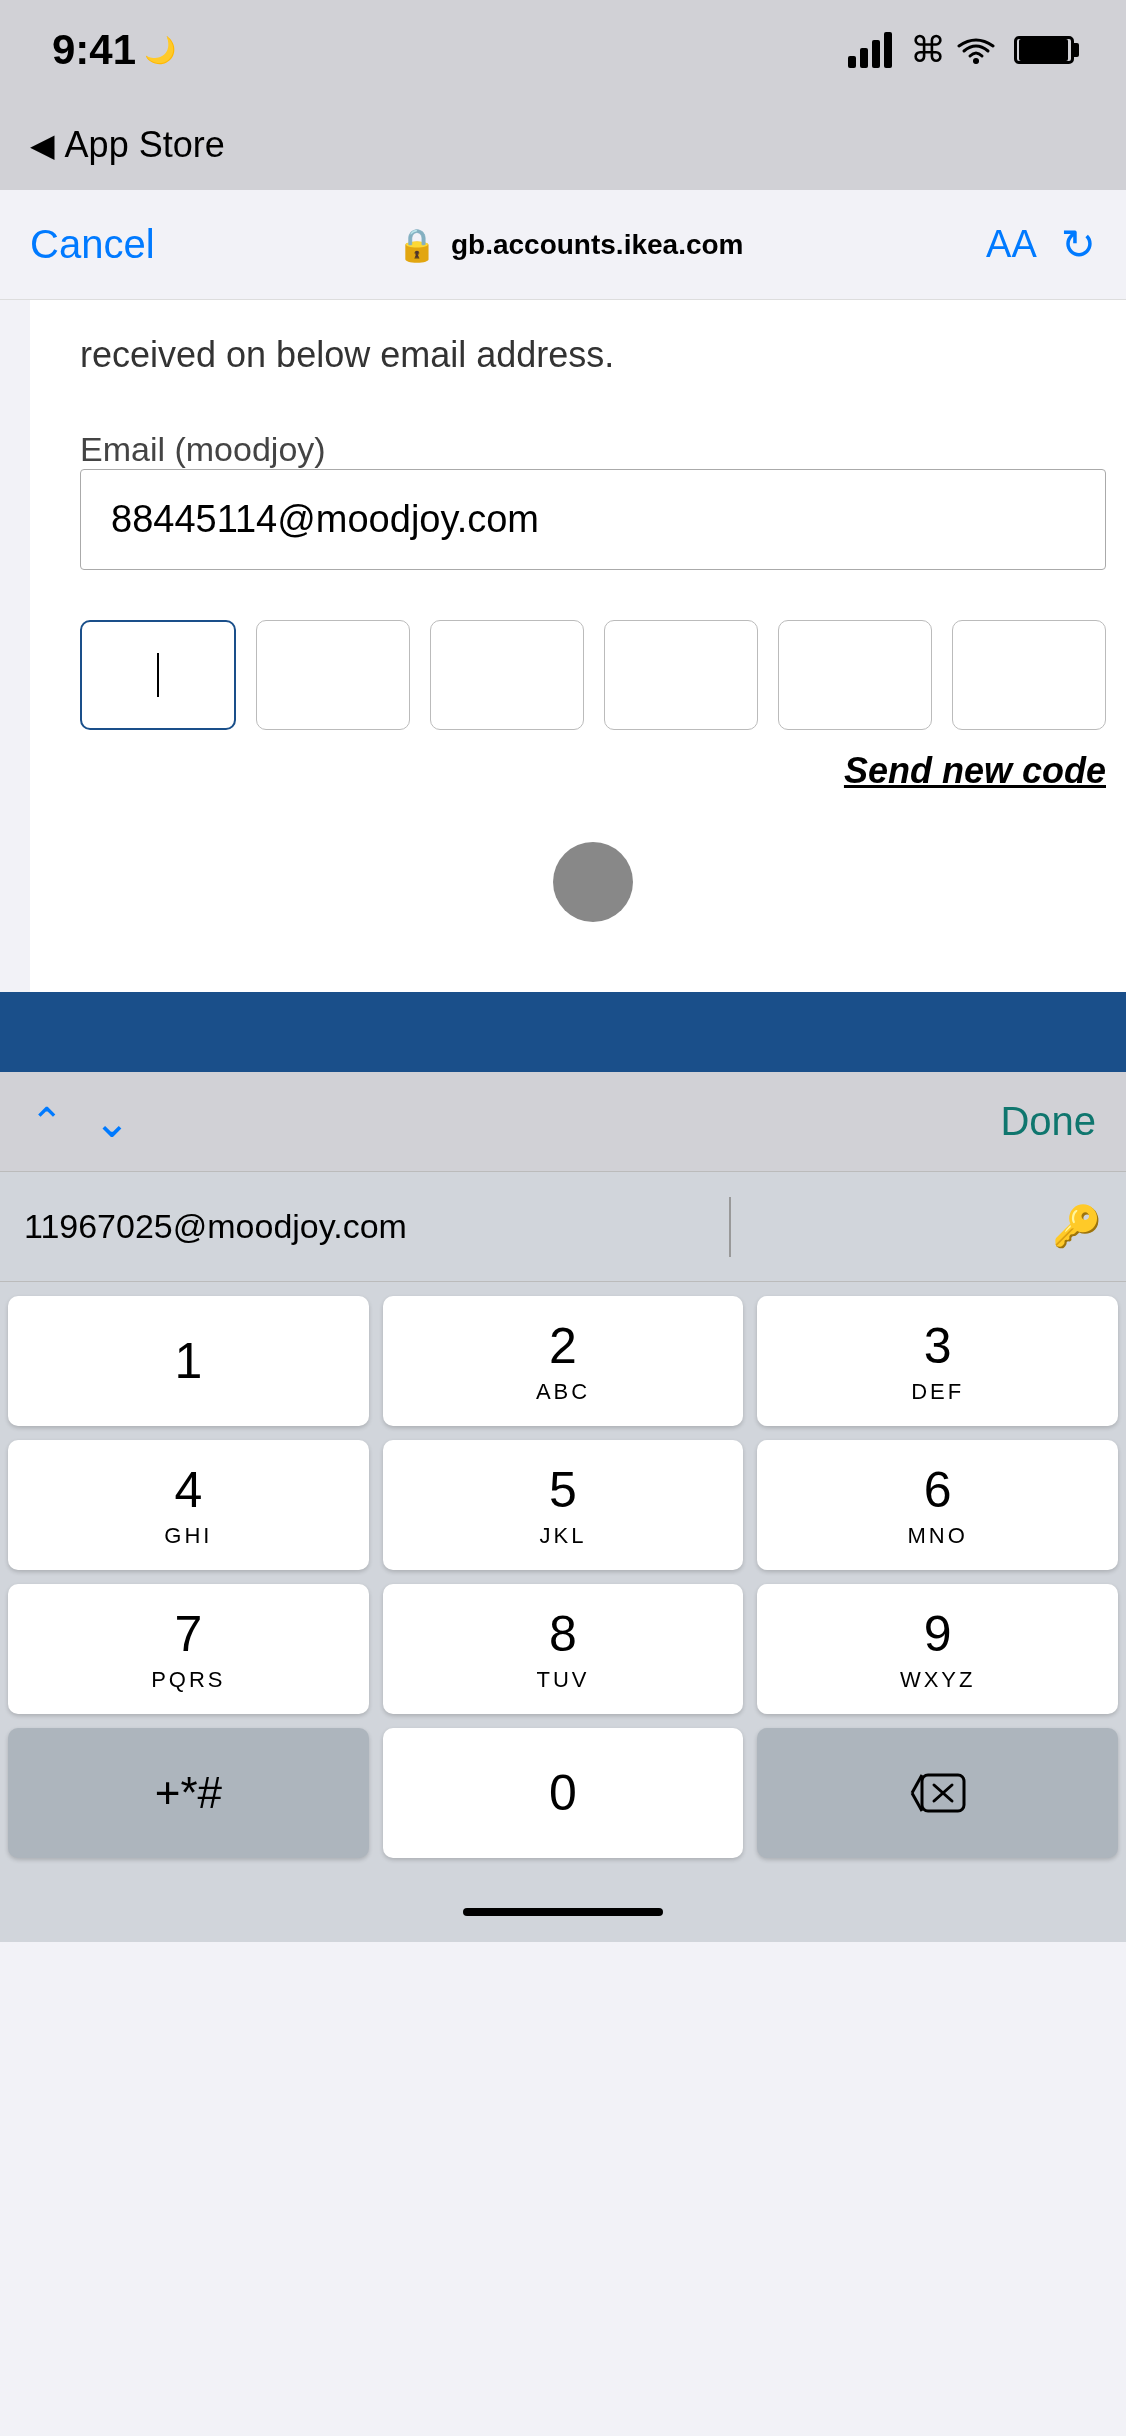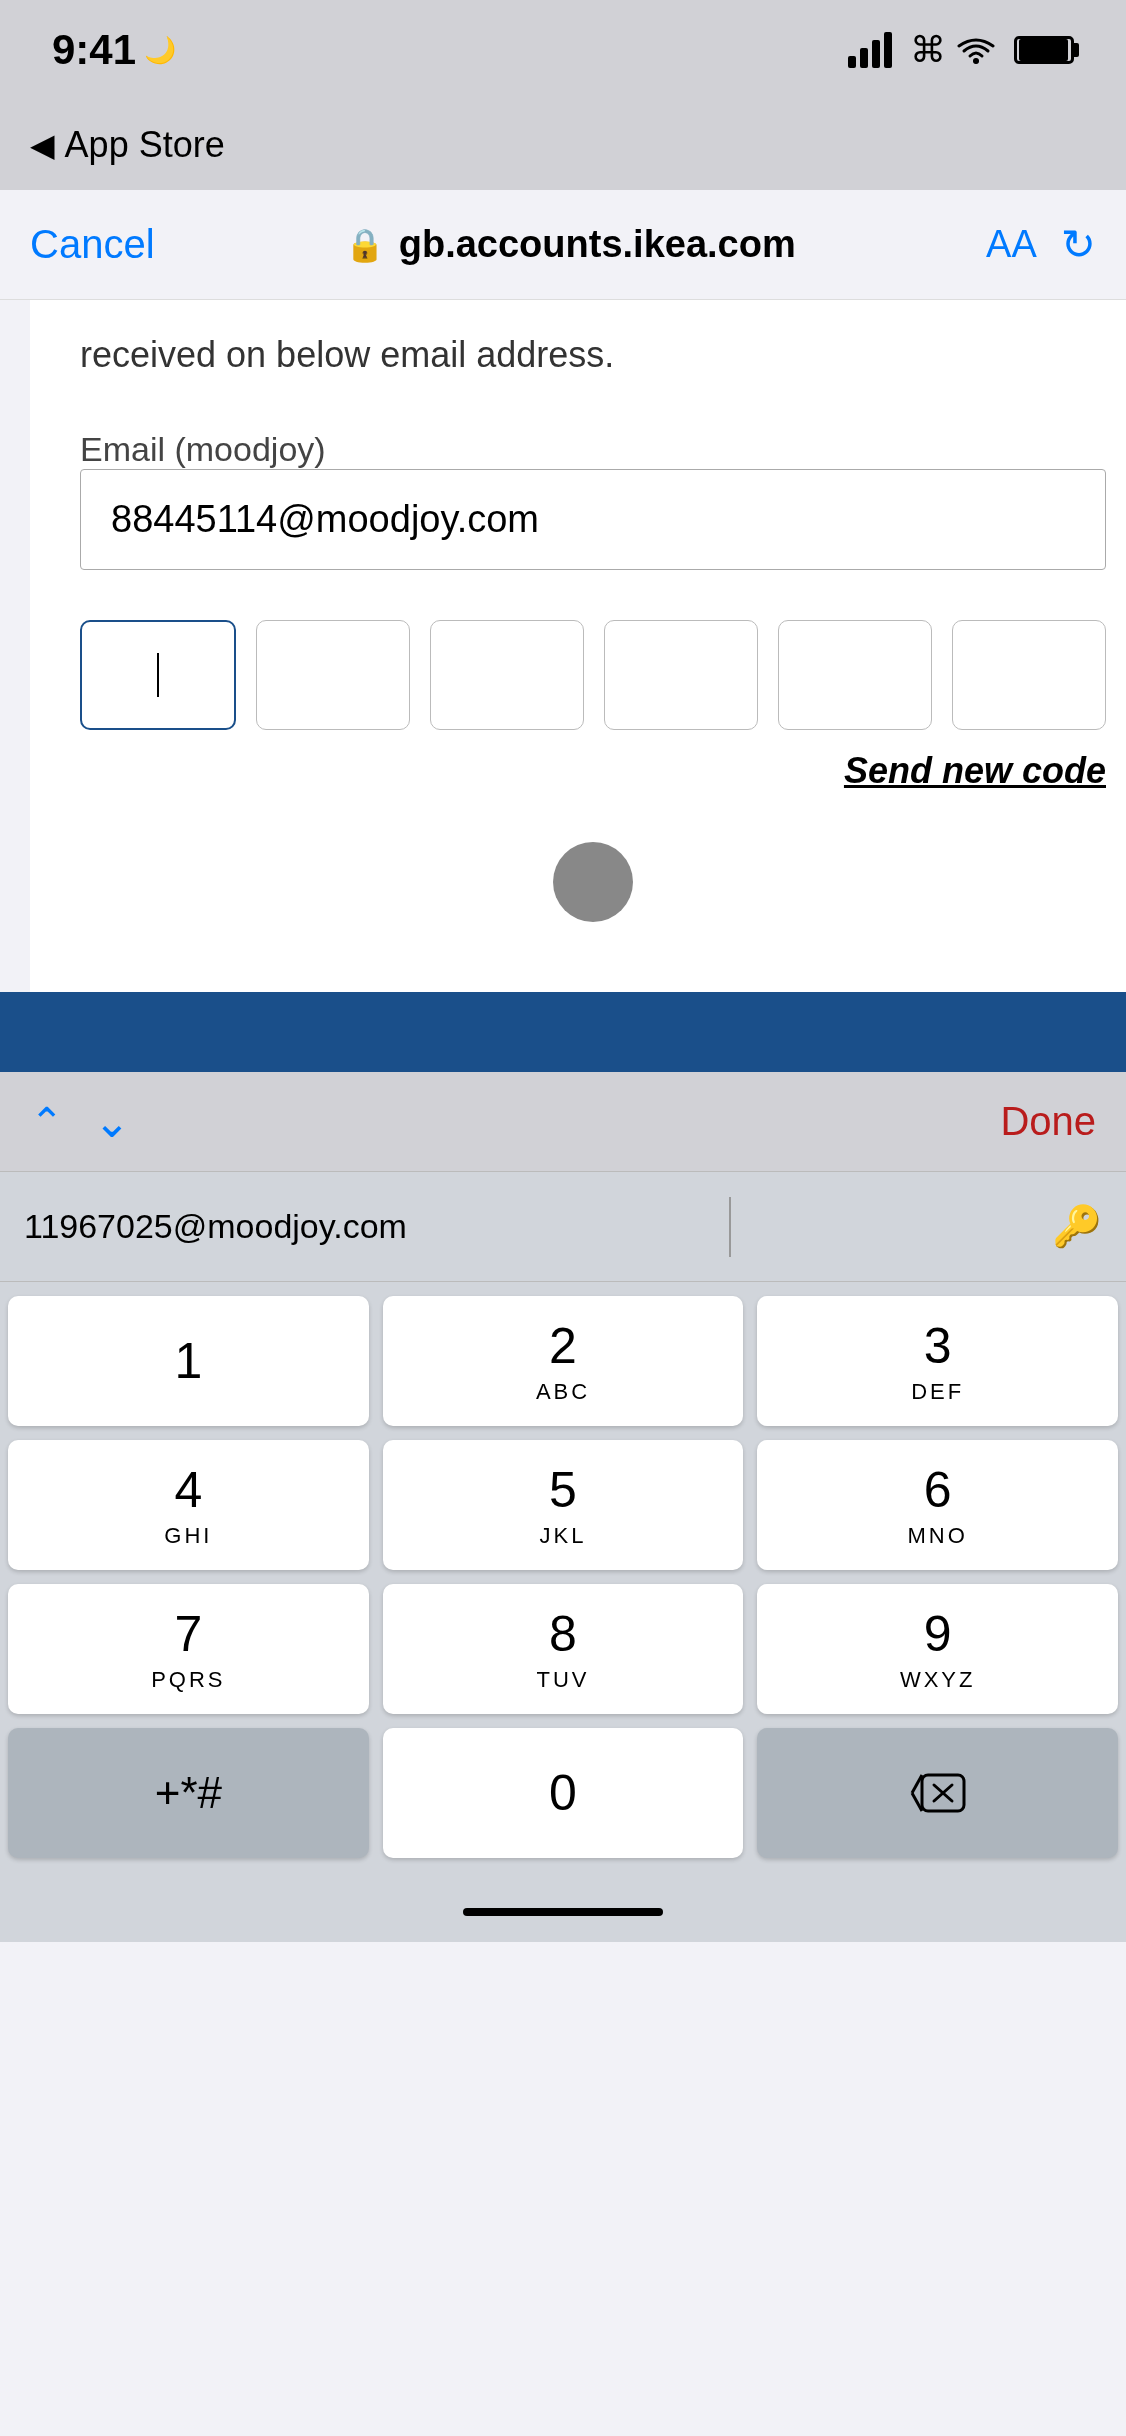--- a/index.html
+++ b/index.html
@@ -117,21 +117,21 @@
     .url-bar {
       display: flex;
       align-items: center;
       gap: 14px;
     }
     .lock-icon {
       font-size: 32px;
       color: #000;
     }
     .url-text {
-      font-size: 38px;
+      font-size: 28px;
       font-weight: 600;
       color: #000;
     }
     .aa-btn {
       font-size: 38px;
       color: #007aff;
       font-weight: 400;
     }
     .refresh-btn {
       font-size: 38px;
@@ -242,21 +242,21 @@
       gap: 30px;
       align-items: center;
     }
     .nav-up, .nav-down {
       font-size: 40px;
       color: #007aff;
       font-weight: 300;
     }
     .done-btn {
       font-size: 40px;
-      color: #b91c1c;
+      color: #0f766e;
       font-weight: 400;
       background: none;
       border: none;
       cursor: pointer;
     }
 
     
     .autofill-bar {
       width: 100%;
       height: 110px;

